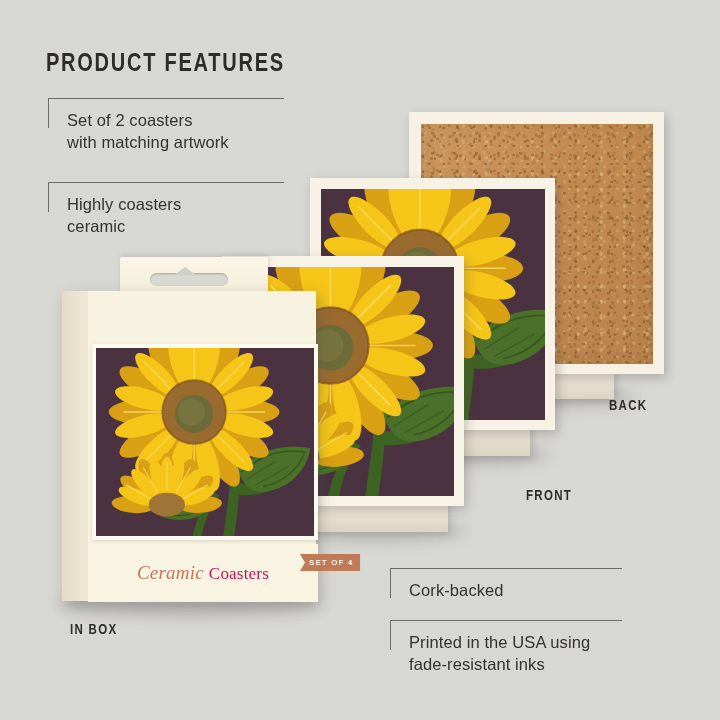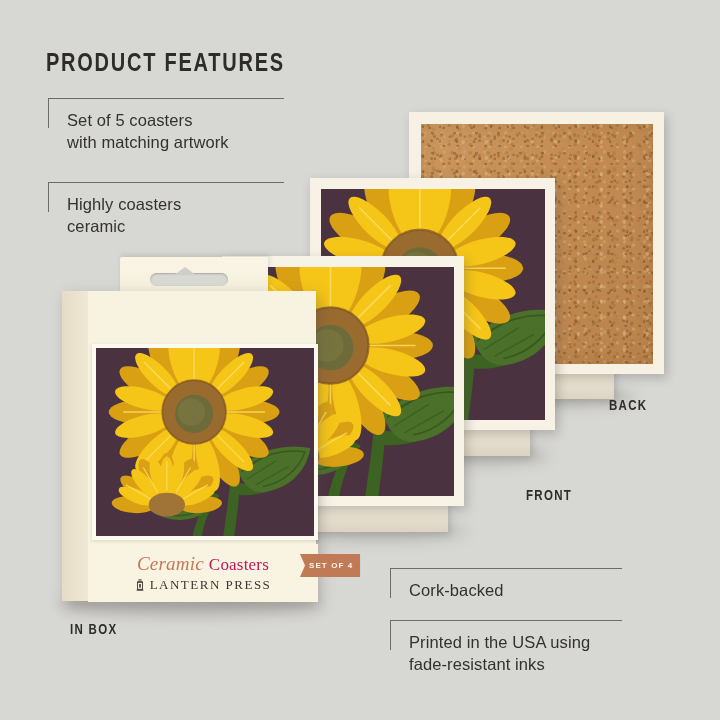--- a/index.html
+++ b/index.html
@@ -190,21 +190,21 @@
   }
   #box-label .line2 { display:flex; align-items:center; gap:5px; }
   #box-label .brand {
     font-family:"Liberation Serif", serif;
     font-size:13px; letter-spacing:1.5px; color:#3d3630;
   }
   .lantern-icon { width:10px; height:13px; display:block; }
 
   #badge-set-of-4 {
     position:absolute; left:300px; top:554px;
-    height:23px; padding:0 7px 0 9px;
+    height:17px; padding:0 7px 0 9px;
     background:#c07a55; color:#fdf6ec;
     font-size:8px; font-weight:700; letter-spacing:1.1px;
     display:flex; align-items:center;
     clip-path:polygon(0 0, 100% 0, 100% 100%, 0 100%, 5px 50%);
     box-shadow:0 1px 2px rgba(90,60,42,.3);
   }
 
   
   .art { width:100%; height:100%; display:block; }
 </style>
@@ -348,41 +348,31 @@
       <svg class="art" viewBox="0 0 240 210" preserveAspectRatio="xMidYMid slice">
         <use href="#sunflower-art"></use>
       </svg>
     </div>
 
     <div id="box-label">
       <div class="line1">
         <span class="word-ceramic">Ceramic</span>
         <span class="word-coasters">Coasters</span>
       </div>
-      <div class="line2">
-        <svg class="lantern-icon" viewBox="0 0 10 13">
-          <rect x="3.4" y="0.4" width="3.2" height="1.1" fill="#3d3630"></rect>
-          <path d="M2 2.2 H8 L7.2 3.3 H2.8 Z" fill="#3d3630"></path>
-          <rect x="2.5" y="3.3" width="5" height="7" fill="none" stroke="#3d3630" stroke-width="0.9"></rect>
-          <rect x="4.2" y="5" width="1.6" height="3.6" fill="#3d3630"></rect>
-          <rect x="1.7" y="10.5" width="6.6" height="1.2" fill="#3d3630"></rect>
-        </svg>
-        <span class="brand">LANTERN PRESS</span>
-      </div>
     </div>
 
     <div id="badge-set-of-4">SET OF 4</div>
   </div>
 
   <div id="page-title">PRODUCT FEATURES</div>
 
   <div class="feature" id="feature-0">
     <div class="rule-h"></div>
     <div class="rule-v"></div>
-    <div class="ftext">Set of 5 coasters
+    <div class="ftext">Set of 2 coasters
 with matching artwork</div>
   </div>
 
   <div class="feature" id="feature-1">
     <div class="rule-h"></div>
     <div class="rule-v"></div>
     <div class="ftext">Highly coasters
 ceramic</div>
   </div>
 

